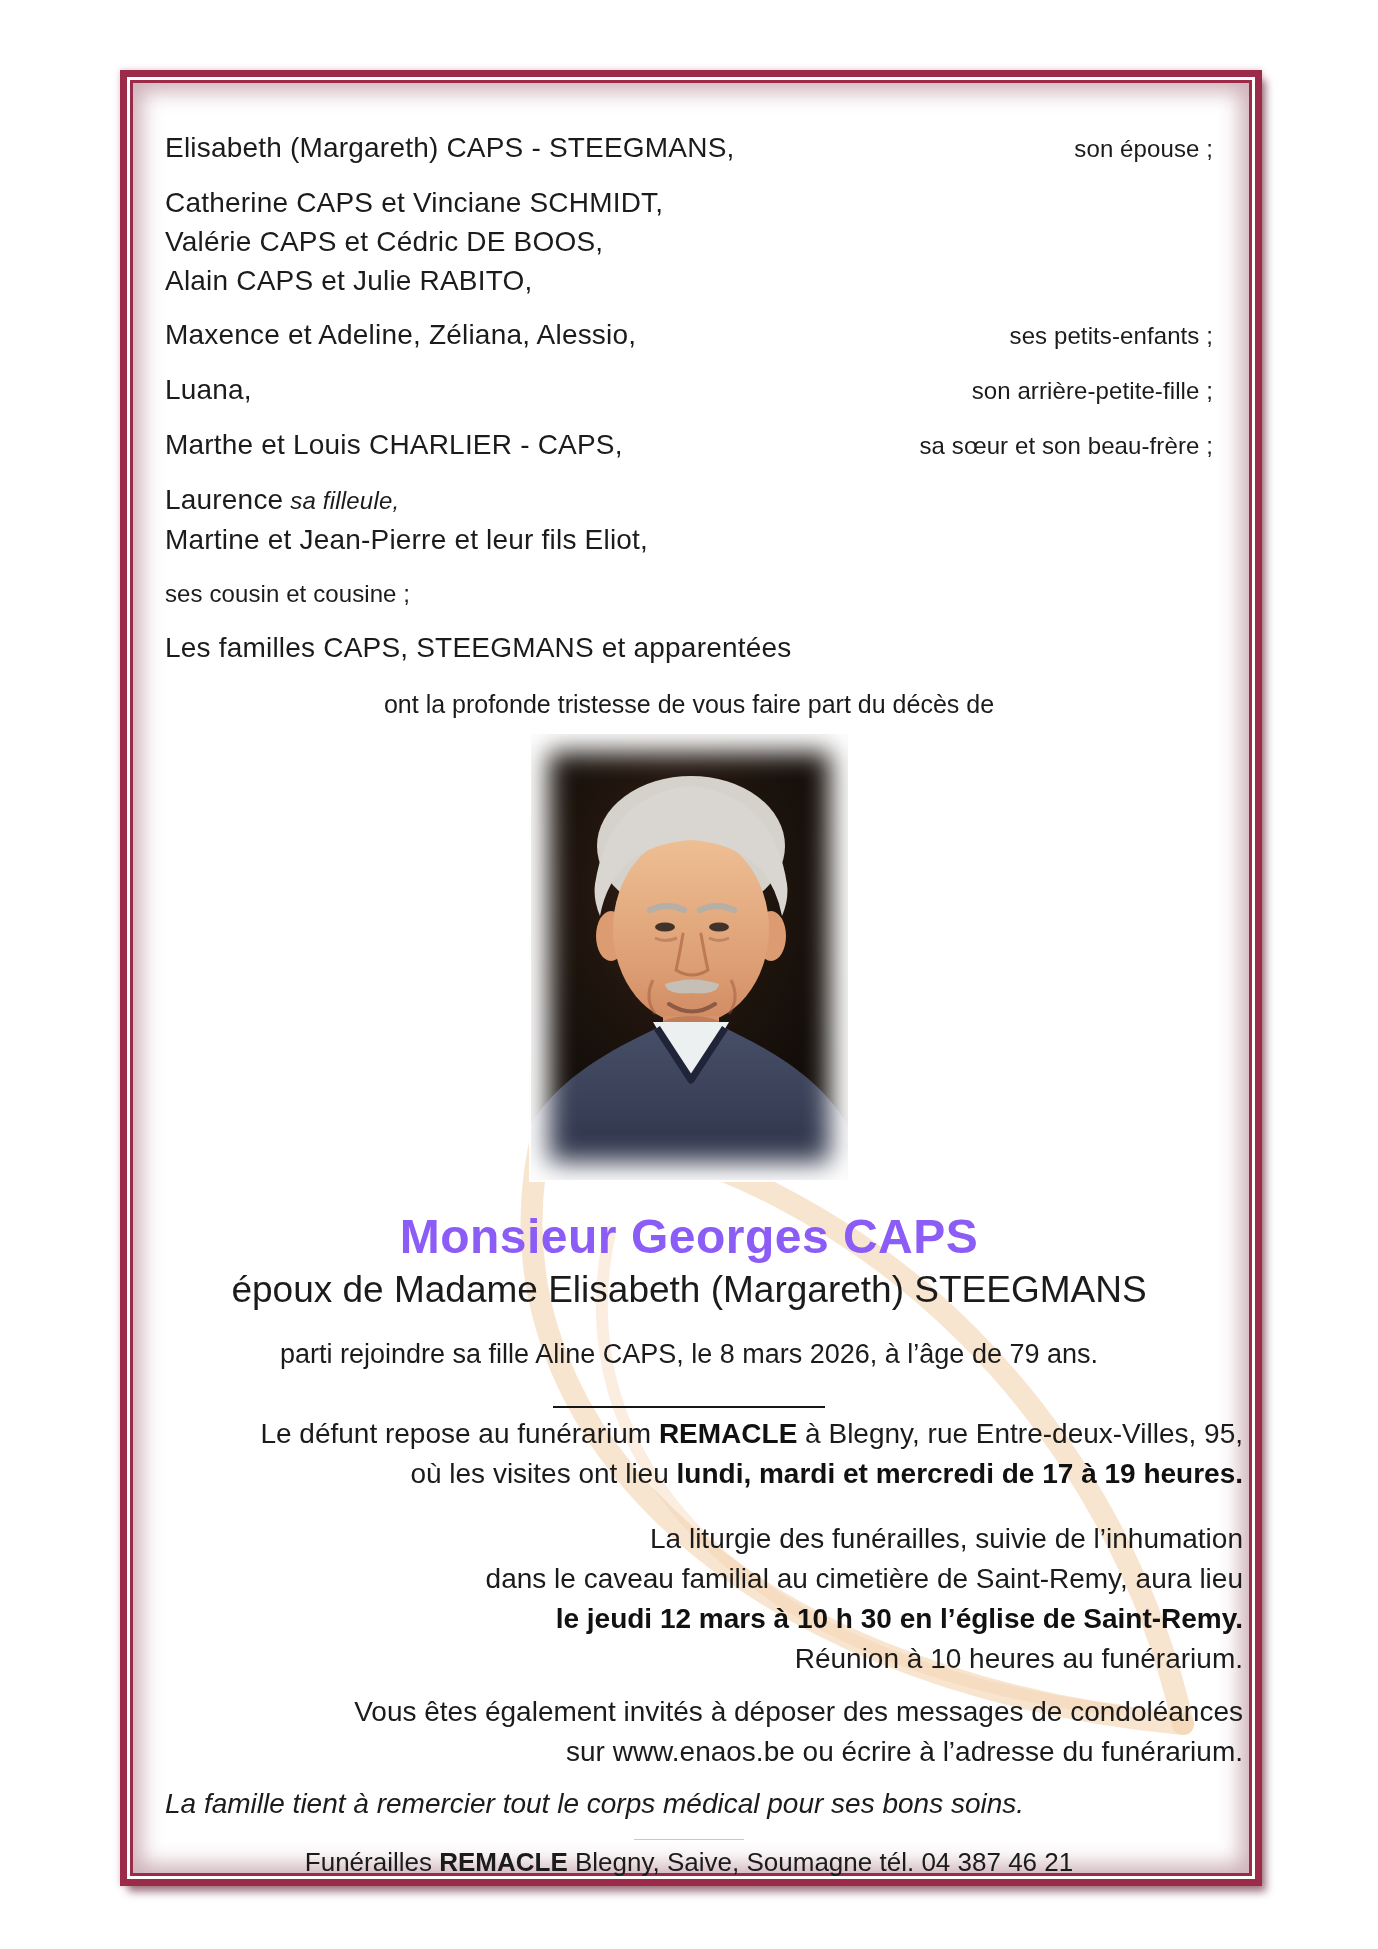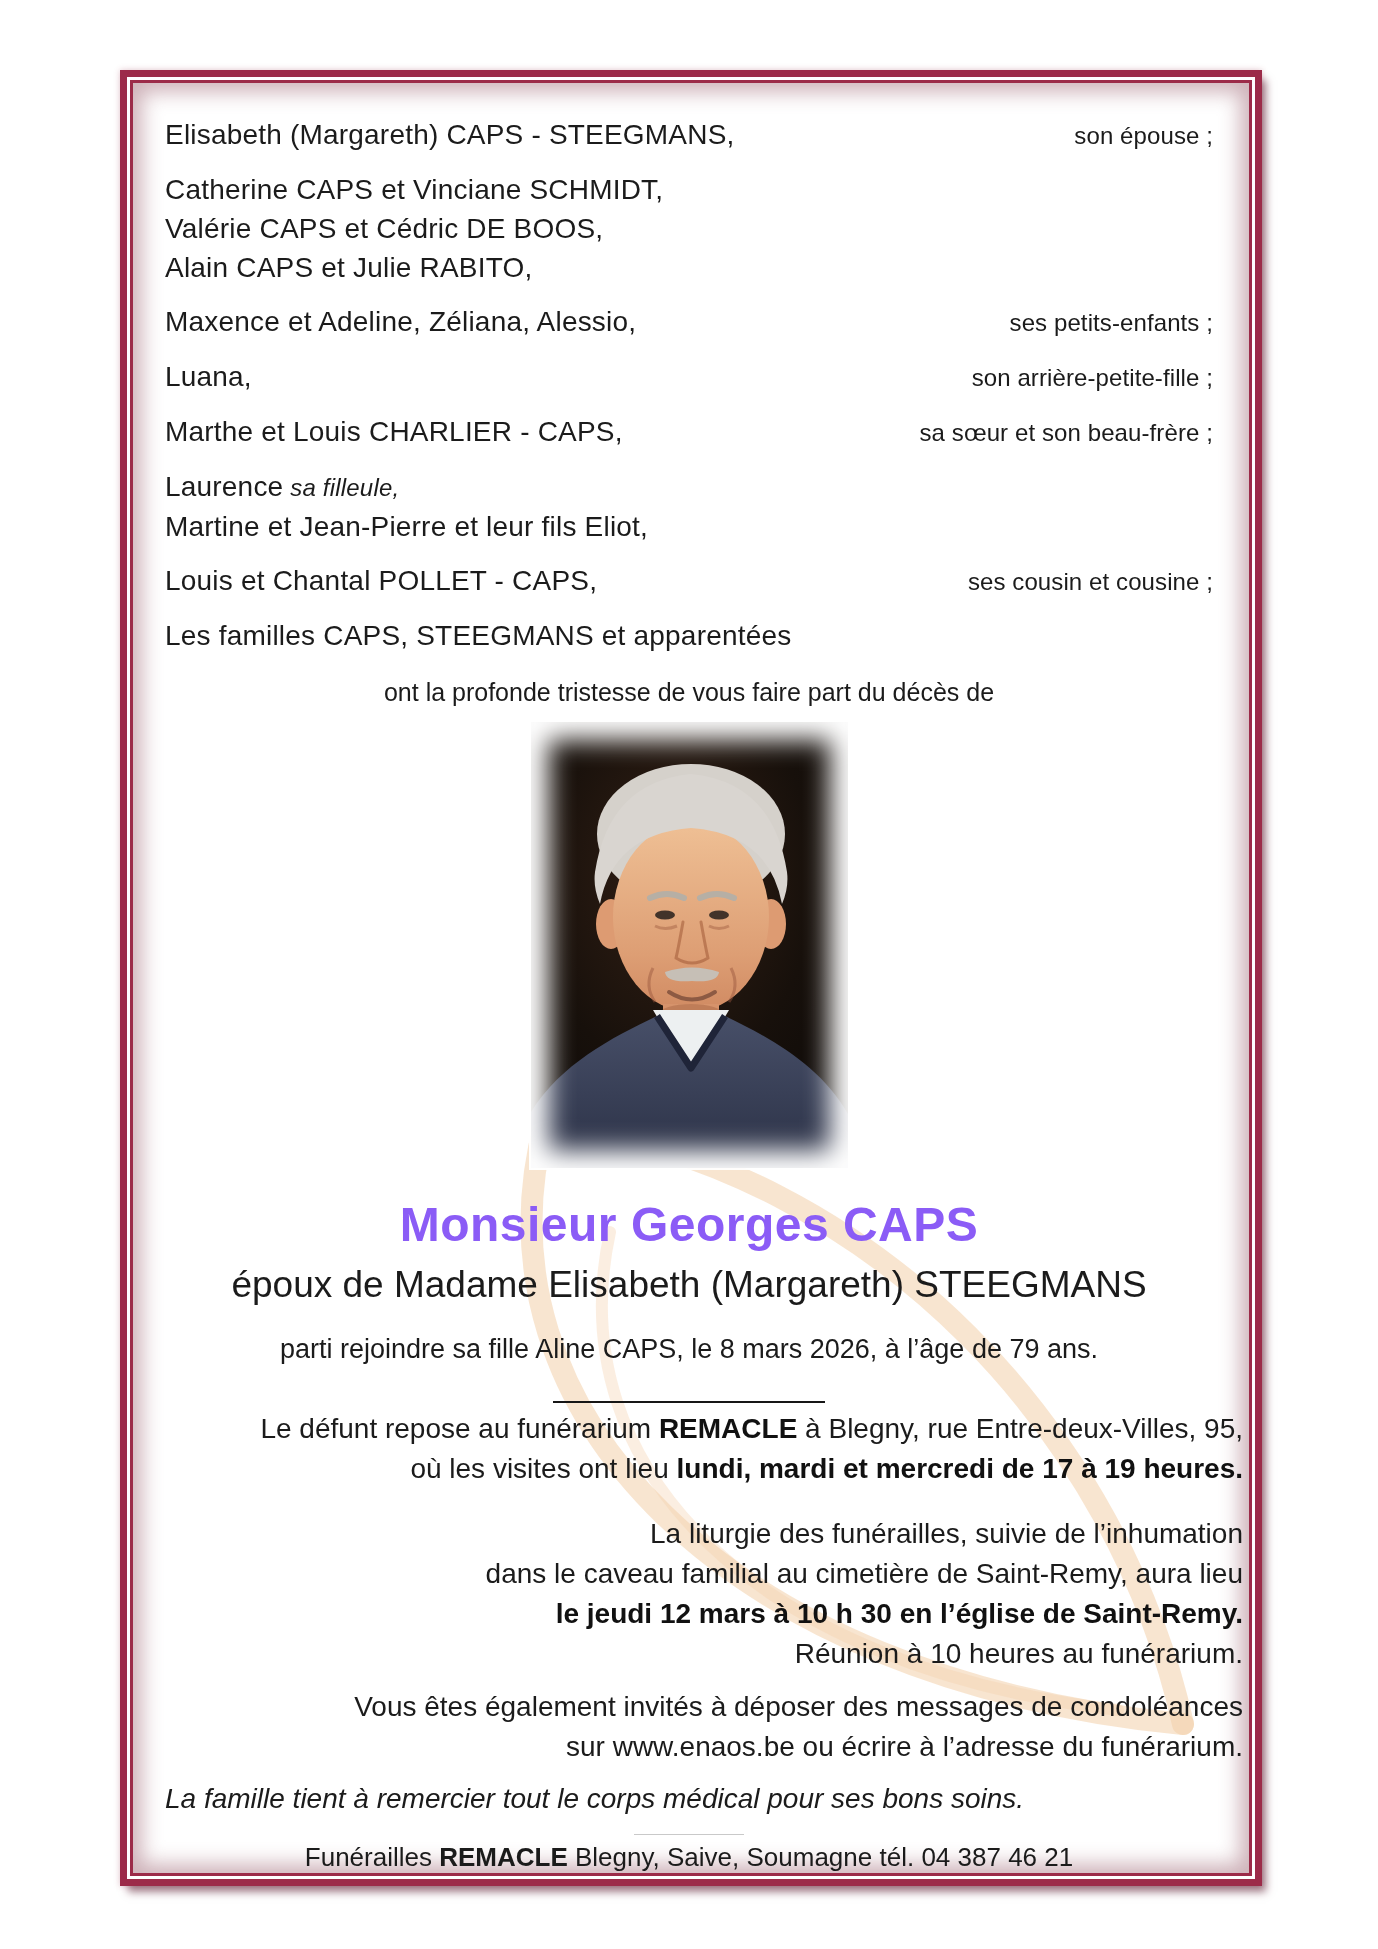--- a/index.html
+++ b/index.html
@@ -13,36 +13,36 @@
     position:absolute;left:120px;top:70px;width:1142px;height:1816px;
     background:#9c2b49;
     box-shadow:6px 8px 8px -2px rgba(90,25,45,.55), 0 0 6px rgba(156,43,73,.28);
   }
   .frame-light{position:absolute;inset:7px;background:#ffffff;}
   .frame-inner{position:absolute;inset:3px;border:3px solid #9c2b49;background:#ffffff;}
   .frame-vignette{position:absolute;inset:0;box-shadow:inset 0 0 20px 9px rgba(152,94,108,.48);}
   
   .watermark{position:absolute;left:330px;top:1112px;width:880px;height:700px;z-index:1;}
   
-  .content{position:absolute;left:135px;top:83px;width:1108px;z-index:2;}
+  .content{position:absolute;left:135px;top:96px;width:1108px;z-index:2;}
   .fam{margin-top:32px;padding:0 30px;}
   .fam-group{margin-bottom:15px;}
   .fam-group:last-child{margin-bottom:0;}
   .fam-line{display:flex;justify-content:space-between;align-items:baseline;line-height:39px;}
   .fl{font-size:28px;letter-spacing:.2px;}
   .fr{font-size:24px;letter-spacing:.1px;white-space:nowrap;}
   .filleule{font-size:24px;font-style:italic;}
   .announce{text-align:center;font-size:25px;line-height:39px;margin-top:18px;}
   
   .photo-wrap{width:317px;height:446px;margin:10px auto 0;position:relative;}
   .photo-wrap svg{display:block;width:317px;height:446px;}
   .photo-feather{position:absolute;inset:-2px;box-shadow:inset 0 0 26px 20px #ffffff;pointer-events:none;}
   
   .title{font-size:48px;font-weight:bold;text-align:center;line-height:54px;margin-top:30px;letter-spacing:.5px;color:#8b5cf6;}
-  .subtitle{font-size:37px;text-align:center;line-height:44px;margin-top:11px;}
+  .subtitle{font-size:37px;text-align:center;line-height:44px;margin-top:4px;}
   .details{font-size:27px;text-align:center;line-height:36px;margin-top:24px;}
   .rule{width:272px;height:2px;background:#161616;margin:34px auto 0;}
   
   .p{text-align:right;font-size:28px;line-height:40px;}
   .p1{margin-top:6px;}
   .p2{margin-top:25px;}
   .p3{margin-top:13px;}
   .p b{font-weight:bold;color:#111;}
   .thanks{margin-top:12px;font-size:28px;line-height:40px;font-style:italic;padding-left:30px;text-align:left;}
   .foot-rule{width:110px;height:1px;background:#c9c9c9;margin:15px auto 0;}
@@ -116,21 +116,20 @@
       <div class="fam-line">
         <span class="fl"><span>Laurence</span><em class="filleule"> sa filleule,</em></span>
       </div>
       <div class="fam-line">
         <span class="fl">Martine et Jean-Pierre et leur fils Eliot,</span>
       </div>
     </div>
 
     <div class="fam-group">
       <div class="fam-line">
-        <span class="fl">Louis et Chantal POLLET - CAPS,</span>
         <span class="fr">ses cousin et cousine ;</span>
       </div>
     </div>
 
     <div class="fam-group">
       <div class="fam-line">
         <span class="fl">Les familles CAPS, STEEGMANS et apparentées</span>
         <span class="fr"></span>
       </div>
     </div>

